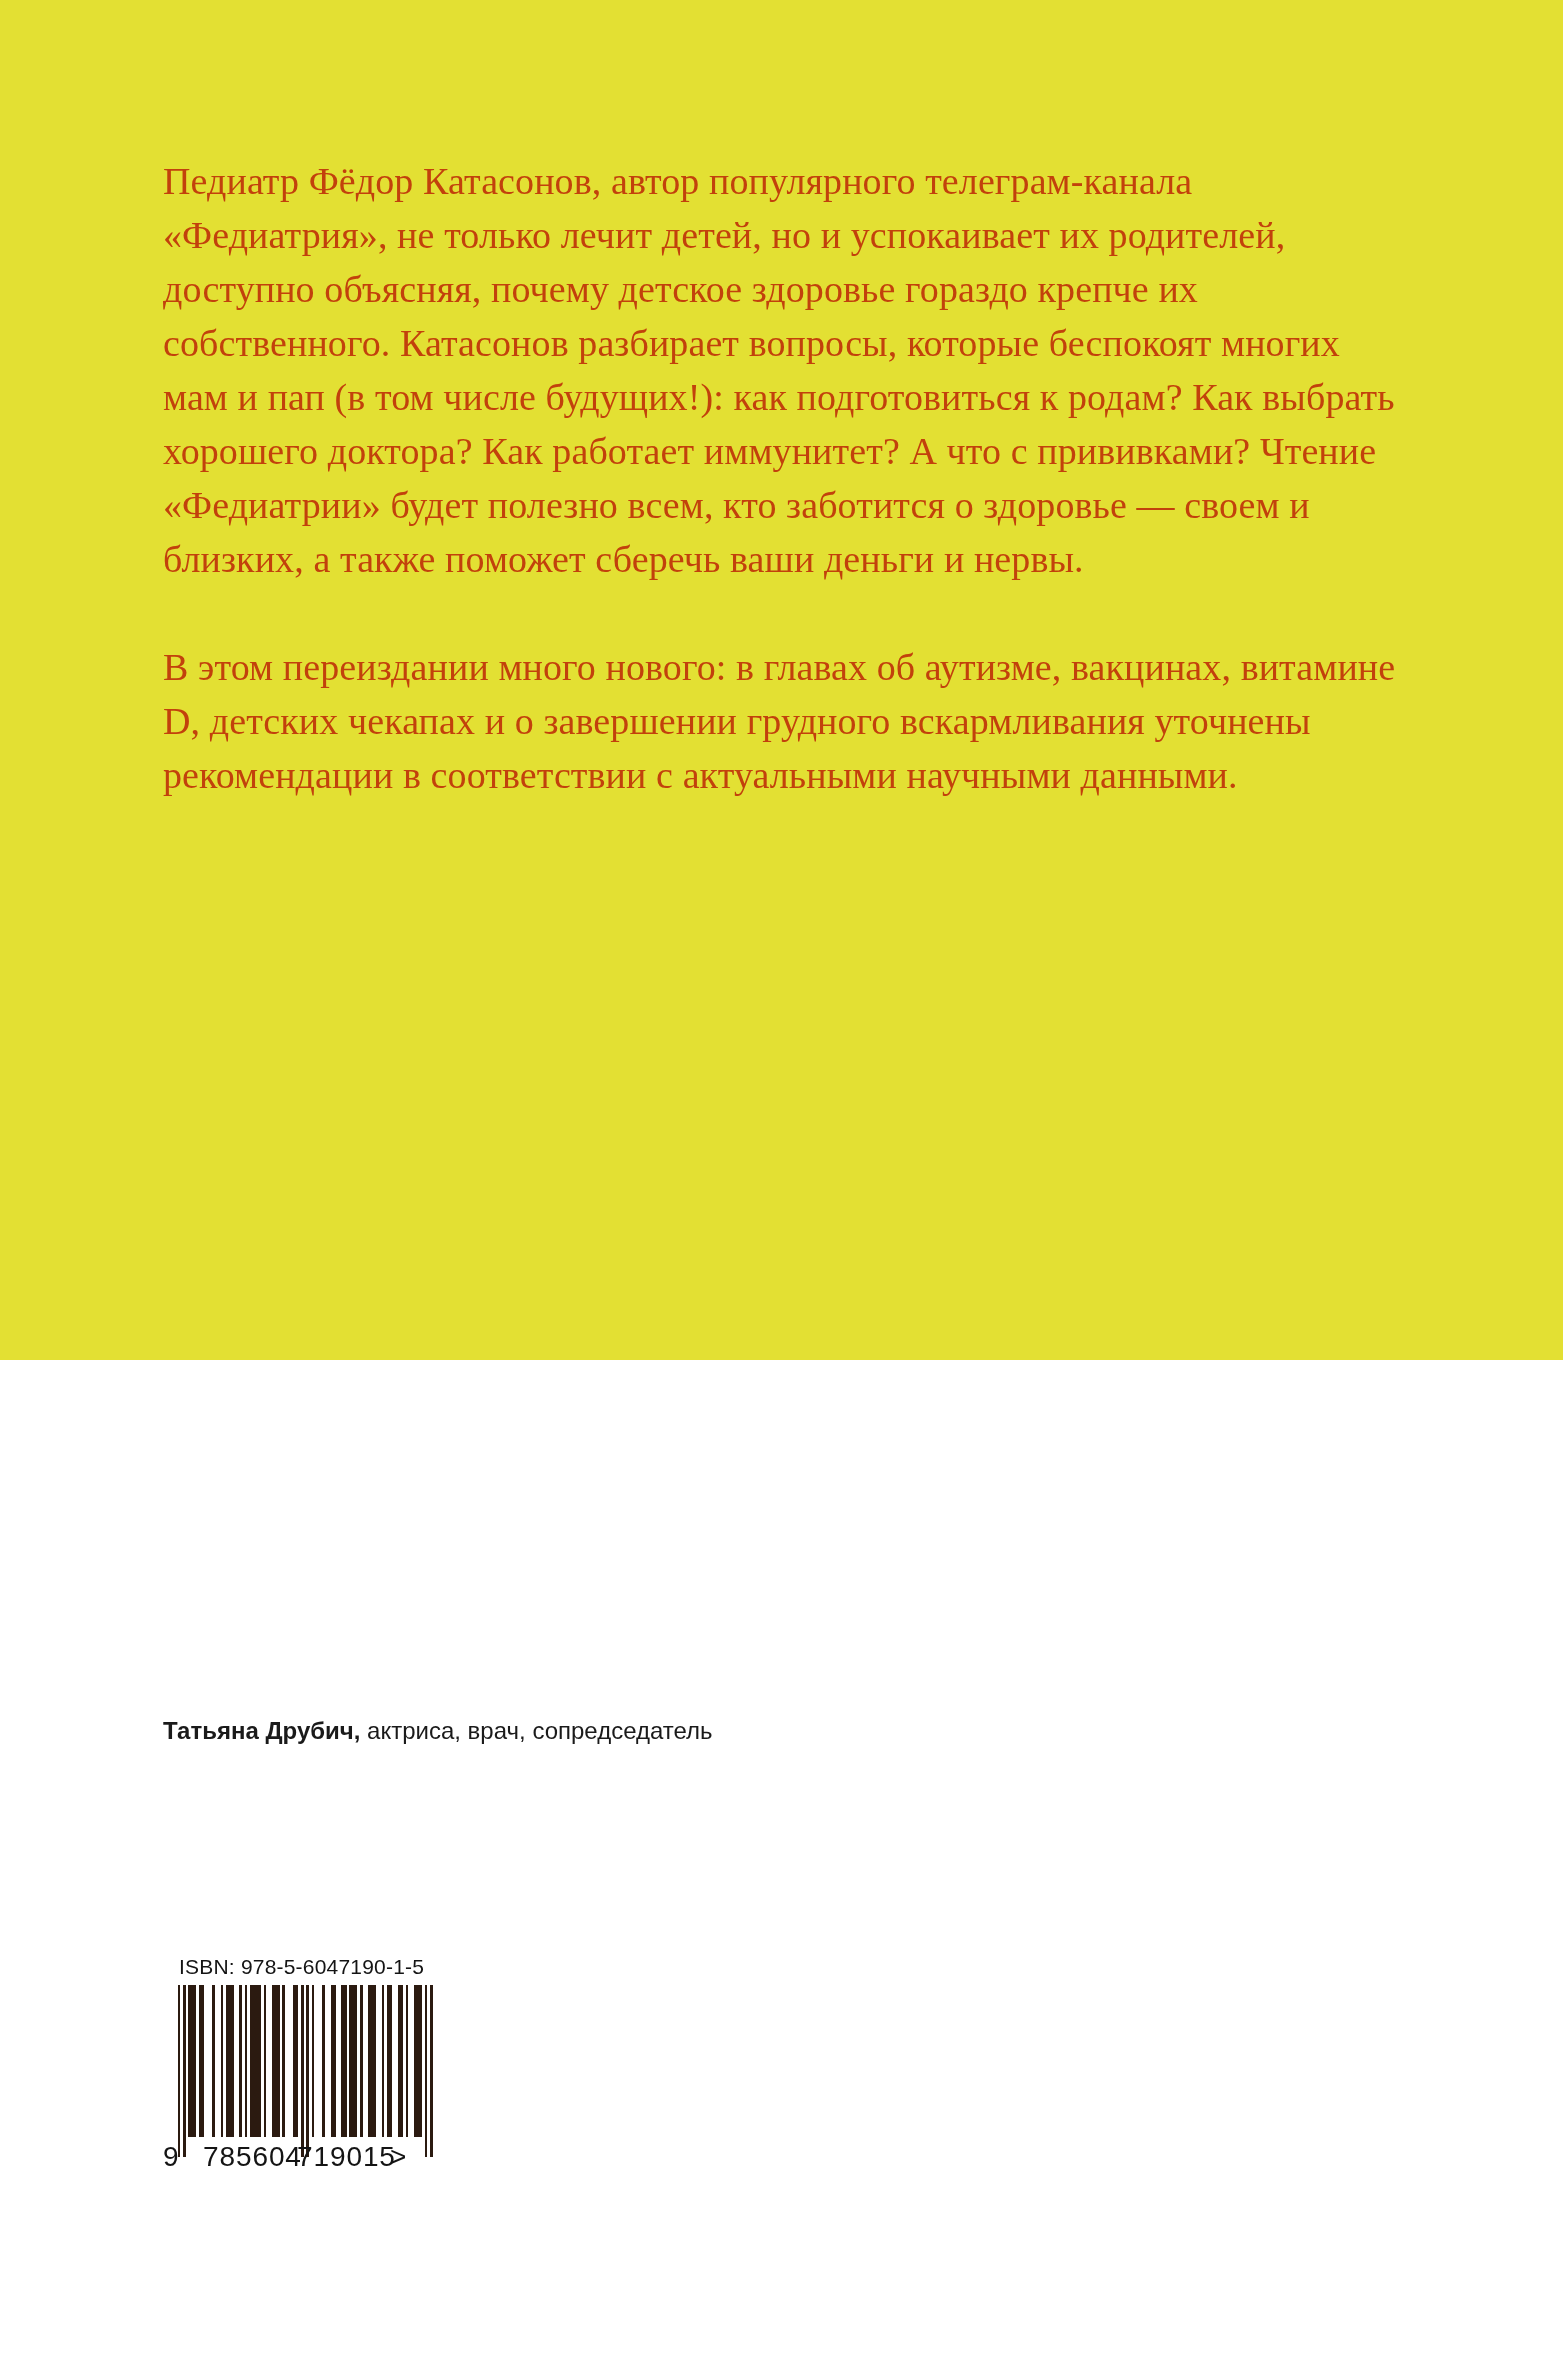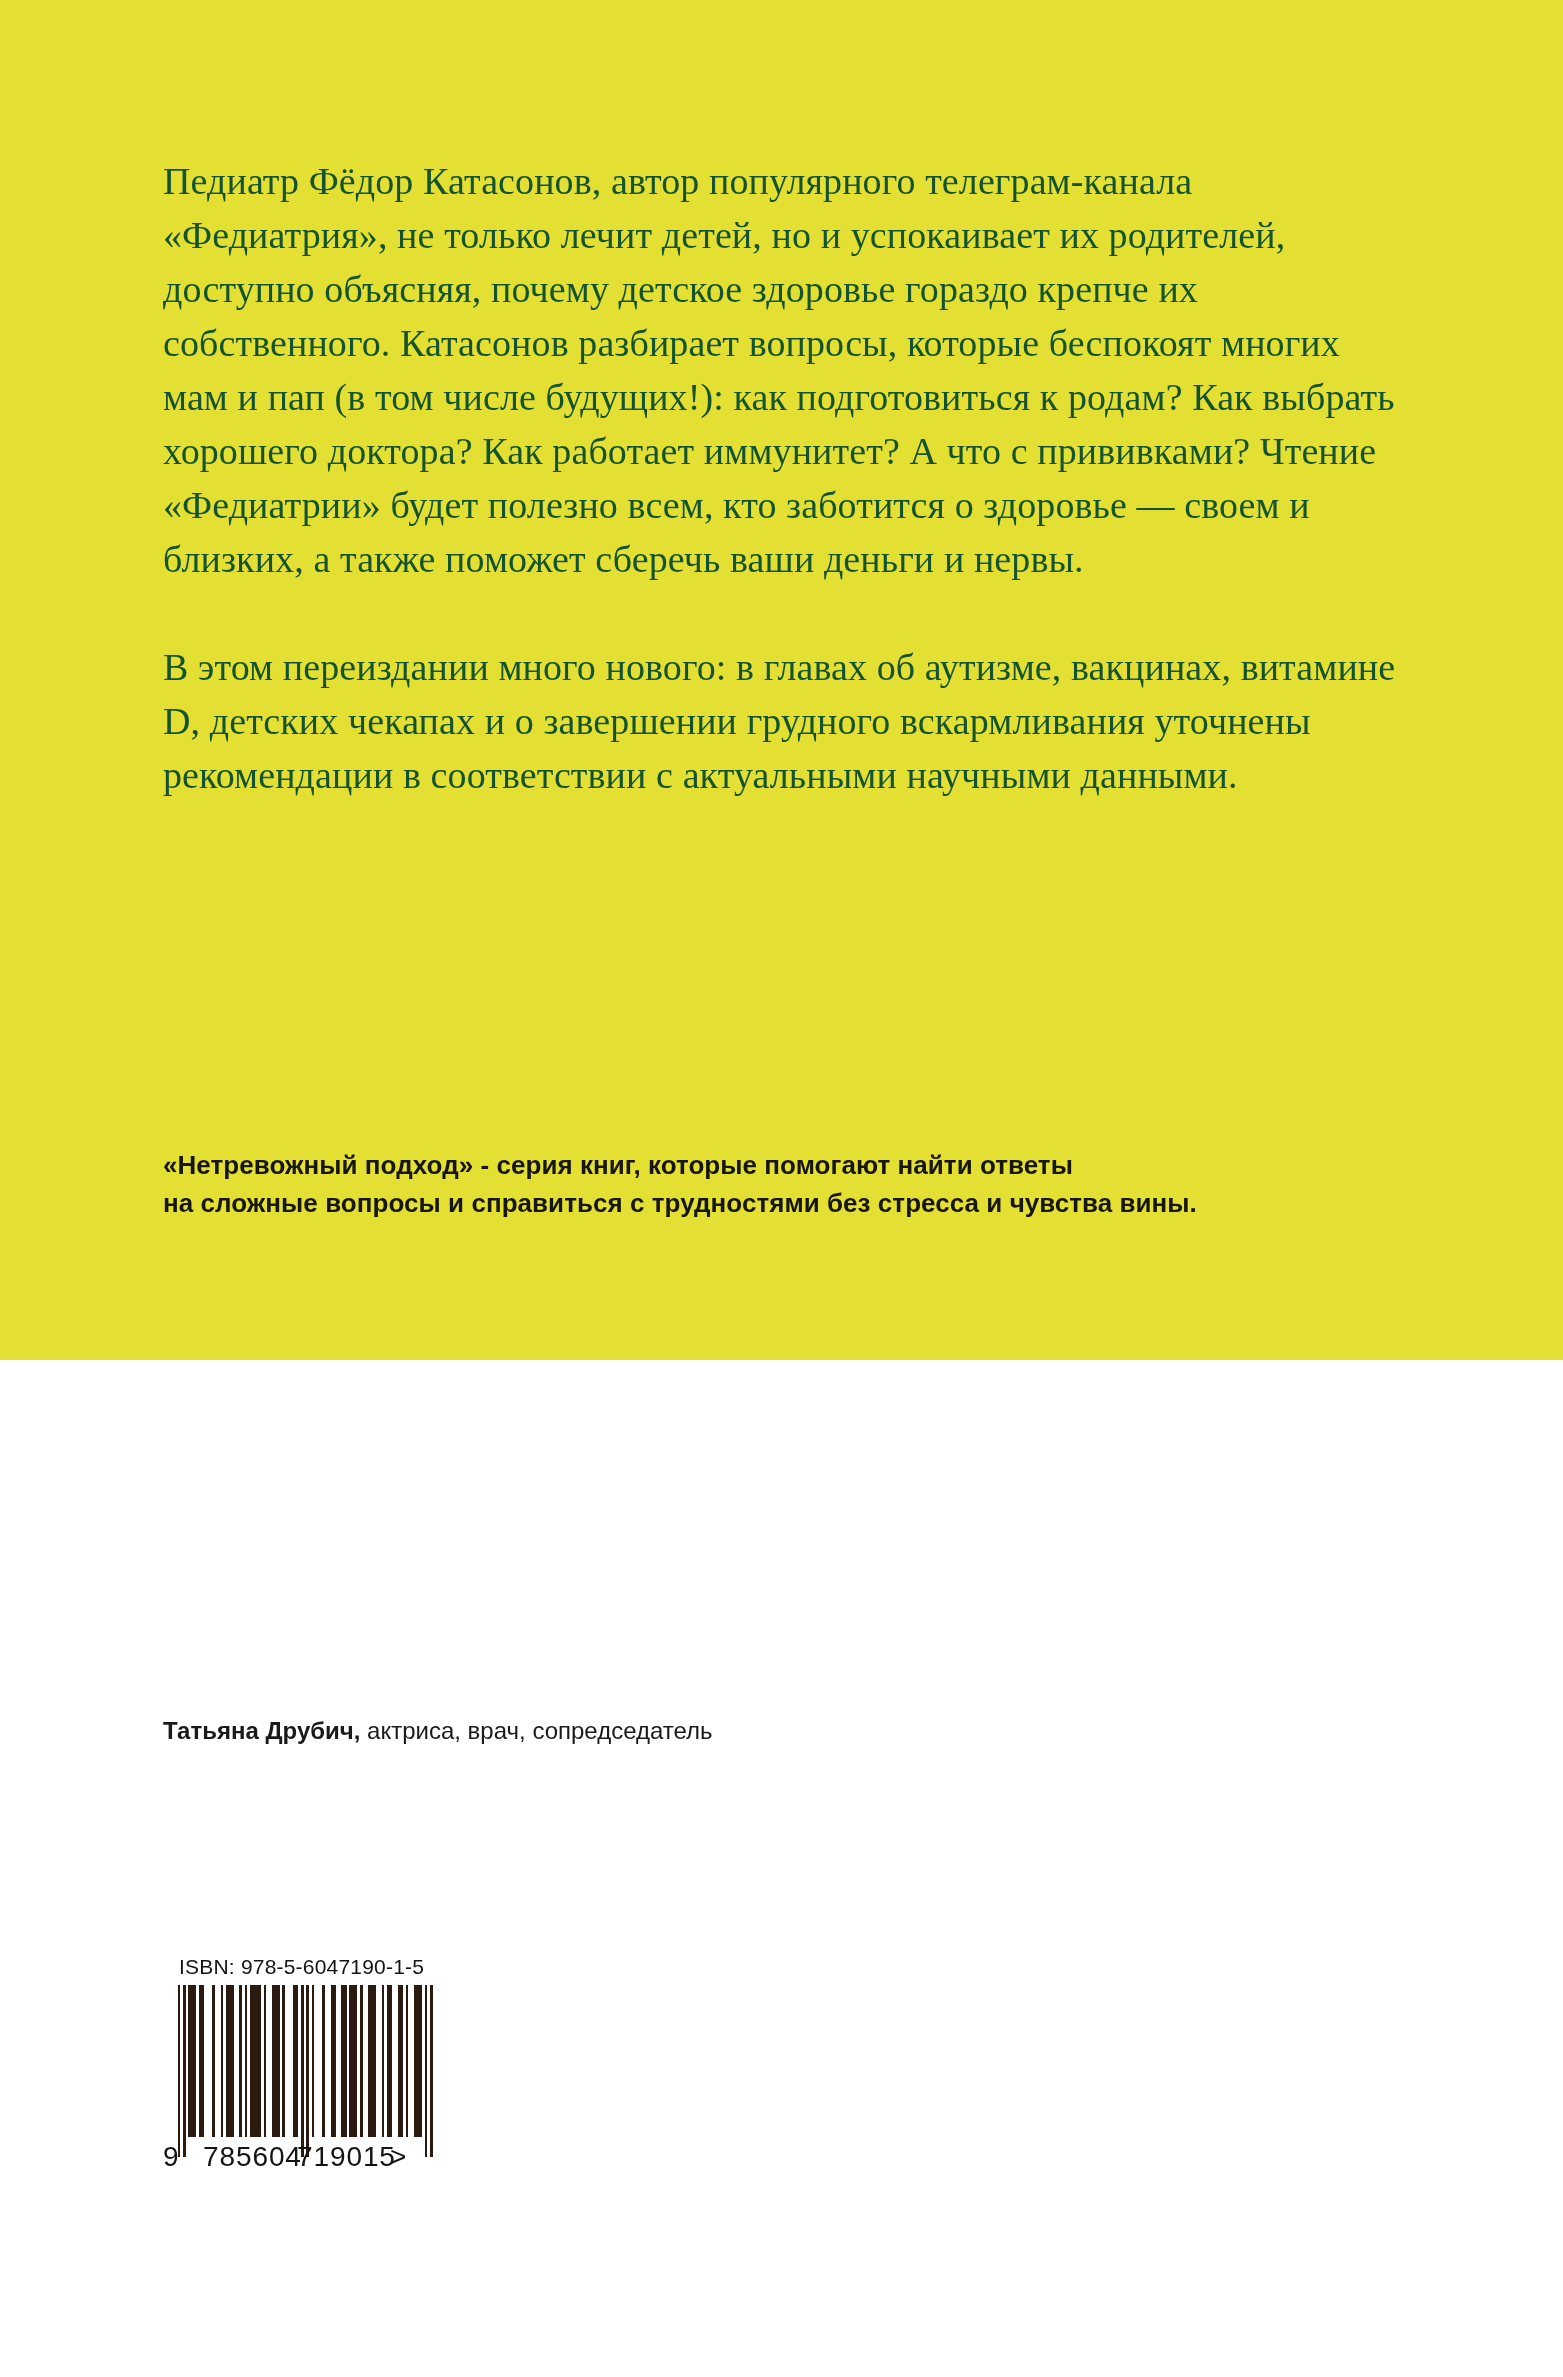--- a/index.html
+++ b/index.html
@@ -32,21 +32,21 @@
   #blurb-block {
     position: absolute;
     left: 163px;
     top: 154px;
     width: 1245px;
   }
   .blurb-p {
     font-family: "Liberation Serif", serif;
     font-size: 38px;
     line-height: 54px;
-    color: #14532d;
+    color: #c2410c;
     margin: 0;
     letter-spacing: 0.1px;
   }
   .blurb-p + .blurb-p {
     margin-top: 54px;
   }
 
   
   #series-note {
     position: absolute;
@@ -224,24 +224,20 @@
 
 <div id="cover">
 
   <div id="yellow-panel"></div>
 
   <div id="blurb-block">
     <p class="blurb-p">Педиатр Фёдор Катасонов, автор популярного телеграм-канала «Федиатрия», не только лечит детей, но и успокаивает их родителей, доступно объясняя, почему детское здоровье гораздо крепче их собственного. Катасонов разбирает вопросы, которые беспокоят многих мам и пап (в том числе будущих!): как подготовиться к родам? Как выбрать хорошего доктора? Как работает иммунитет? А что с прививками? Чтение «Федиатрии» будет полезно всем, кто заботится о здоровье — своем и близких, а также поможет сберечь ваши деньги и нервы.</p>
     <p class="blurb-p">В этом переиздании много нового: в главах об аутизме, вакцинах, витамине D, детских чекапах и о завершении грудного вскармливания уточнены рекомендации в соответствии с актуальными научными данными.</p>
   </div>
 
-  <div id="series-note">
-    <div>«Нетревожный подход» - серия книг, которые помогают найти ответы</div>
-    <div>на сложные вопросы и справиться с трудностями без стресса и чувства вины.</div>
-  </div>
 
   <div id="white-panel"></div>
 
 
   <div id="review-attribution">
     <div><span class="attr-name">Татьяна Друбич,</span><span> актриса, врач, сопредседатель</span></div>
   </div>
 
   <div id="isbn-block">
     <div id="isbn-text">ISBN: 978-5-6047190-1-5</div>

